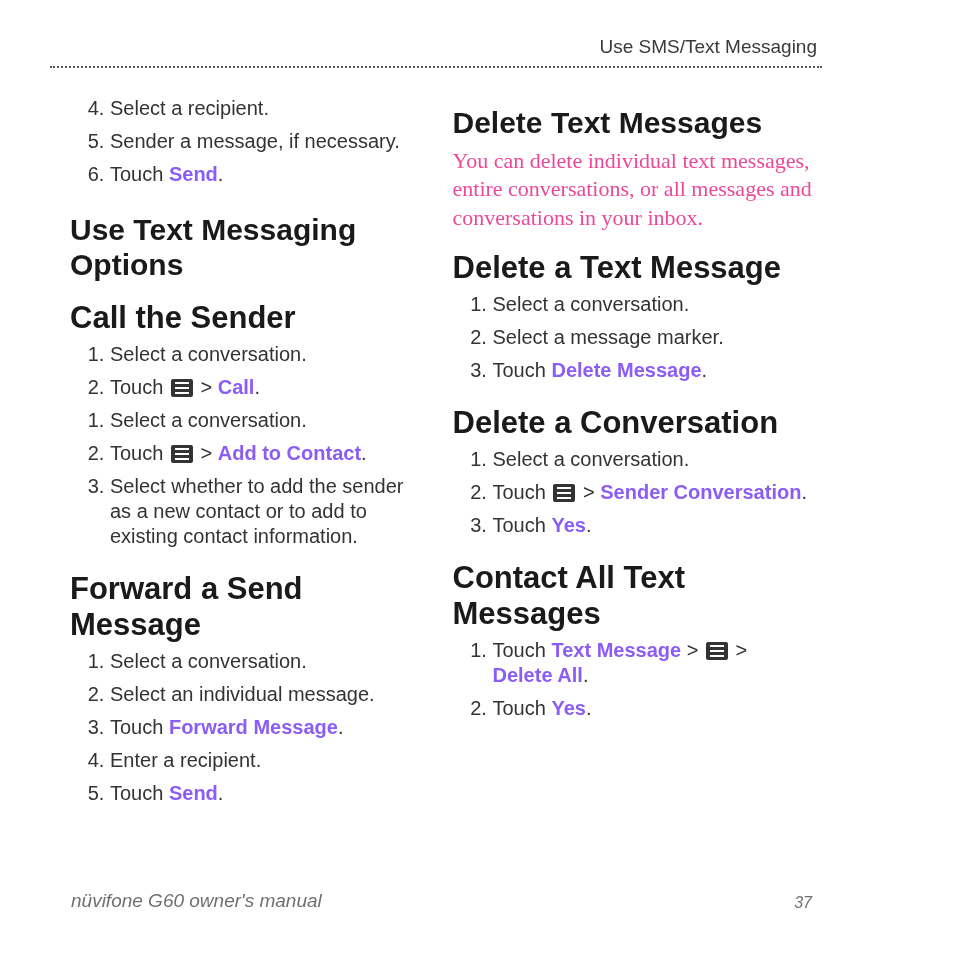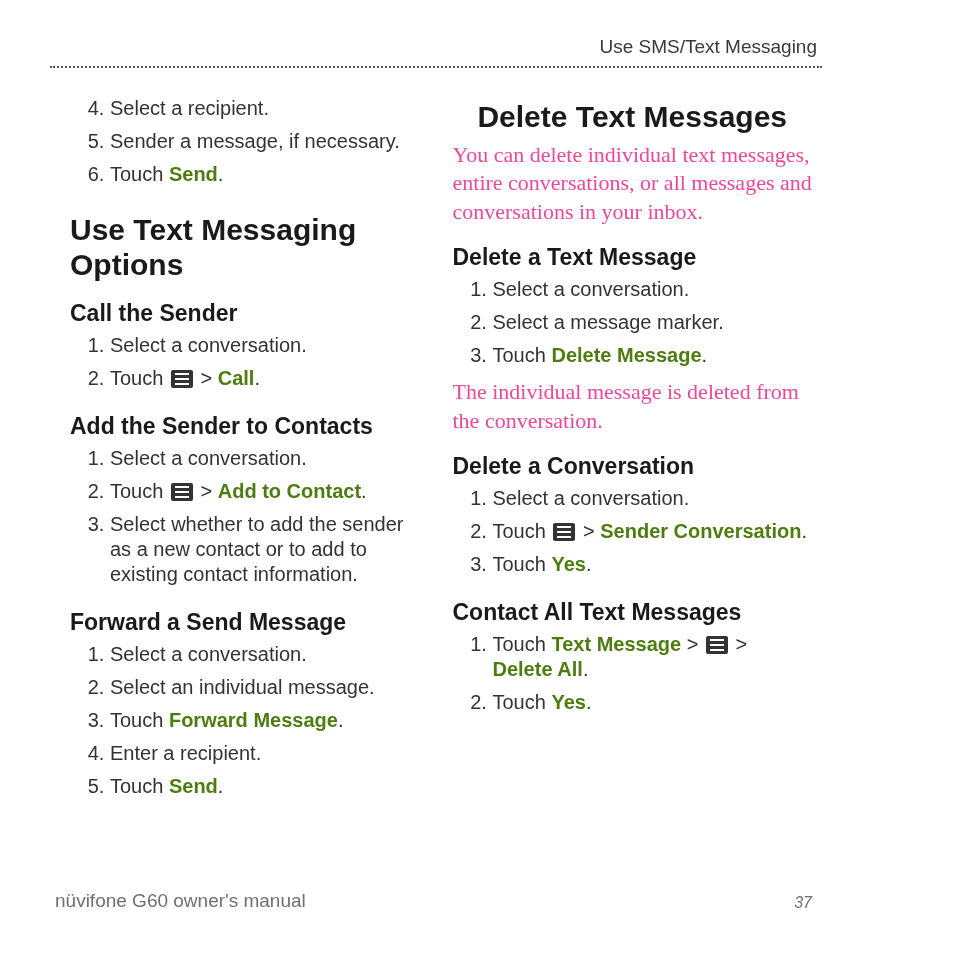--- a/index.html
+++ b/index.html
@@ -46,25 +46,25 @@
     min-width: 0;
   }
   h2.big {
     font-family: Arial, Helvetica, sans-serif;
     font-weight: 700;
     font-size: 30px;
     line-height: 1.15;
     margin: 22px 0 4px 0;
     color: #1a1a1a;
   }
-  h2.big.first { margin-top: 8px; text-align: center; }
+  h2.big.first { margin-top: 14px; }
   h3.sub {
     font-family: Arial, Helvetica, sans-serif;
     font-weight: 700;
-    font-size: 23px;
+    font-size: 31px;
     margin: 18px 0 2px 0;
     color: #1a1a1a;
   }
   ol.numlist {
     margin: 0 0 0 0;
     padding-left: 40px;
     font-size: 20px;
     line-height: 1.25;
     color: #333;
   }
@@ -73,21 +73,21 @@
   }
   p.body {
     font-family: Georgia, 'Times New Roman', serif;
     font-size: 22px;
     line-height: 1.3;
     margin: 6px 0 6px 0;
     color: #ec4899;
   }
   .action {
     font-weight: 700;
-    color: #4d7c0f;
+    color: #8b5cf6;
   }
   .menu-icon {
     display: inline-block;
     vertical-align: -3px;
     width: 22px;
     height: 18px;
     background: #333;
     border-radius: 2px;
     position: relative;
     margin: 0 2px;
@@ -97,21 +97,22 @@
     position: absolute;
     left: 4px; right: 4px;
     top: 3px;
     height: 2px;
     background: #fff;
     box-shadow: 0 5px 0 #fff, 0 10px 0 #fff;
   }
   .footer-left {
     position: absolute;
     bottom: 42px;
-    left: 55px;
+    left: 71px;
+    font-style: italic;
     color: #707070;
     font-size: 19px;
   }
   .footer-right {
     position: absolute;
     bottom: 42px;
     right: 60px;
     font-style: italic;
     color: #707070;
     font-size: 16px;
@@ -130,21 +131,20 @@
           <li>Select a recipient.</li>
           <li>Sender a message, if necessary.</li>
           <li>Touch <span class="action">Send</span>.</li>
         </ol>
         <h2 class="big">Use Text Messaging Options</h2>
         <h3 class="sub">Call the Sender</h3>
         <ol class="numlist">
           <li>Select a conversation.</li>
           <li>Touch <span class="menu-icon"></span> &gt; <span class="action">Call</span>.</li>
         </ol>
-        <h3 class="sub">Add the Sender to Contacts</h3>
         <ol class="numlist">
           <li>Select a conversation.</li>
           <li>Touch <span class="menu-icon"></span> &gt; <span class="action">Add to Contact</span>.</li>
           <li>Select whether to add the sender as a new contact or to add to existing contact information.</li>
         </ol>
         <h3 class="sub">Forward a Send Message</h3>
         <ol class="numlist">
           <li>Select a conversation.</li>
           <li>Select an individual message.</li>
           <li>Touch <span class="action">Forward Message</span>.</li>
@@ -154,21 +154,20 @@
       </div>
     <div class="col" id="right-col">
         <h2 class="big first">Delete Text Messages</h2>
         <p class="body">You can delete individual text messages, entire conversations, or all messages and conversations in your inbox.</p>
         <h3 class="sub">Delete a Text Message</h3>
         <ol class="numlist">
           <li>Select a conversation.</li>
           <li>Select a message marker.</li>
           <li>Touch <span class="action">Delete Message</span>.</li>
         </ol>
-        <p class="body">The individual message is deleted from the conversation.</p>
         <h3 class="sub">Delete a Conversation</h3>
         <ol class="numlist">
           <li>Select a conversation.</li>
           <li>Touch <span class="menu-icon"></span> &gt; <span class="action">Sender Conversation</span>.</li>
           <li>Touch <span class="action">Yes</span>.</li>
         </ol>
         <h3 class="sub">Contact All Text Messages</h3>
         <ol class="numlist">
           <li>Touch <span class="action">Text Message</span> &gt; <span class="menu-icon"></span> &gt; <span class="action">Delete All</span>.</li>
           <li>Touch <span class="action">Yes</span>.</li>

